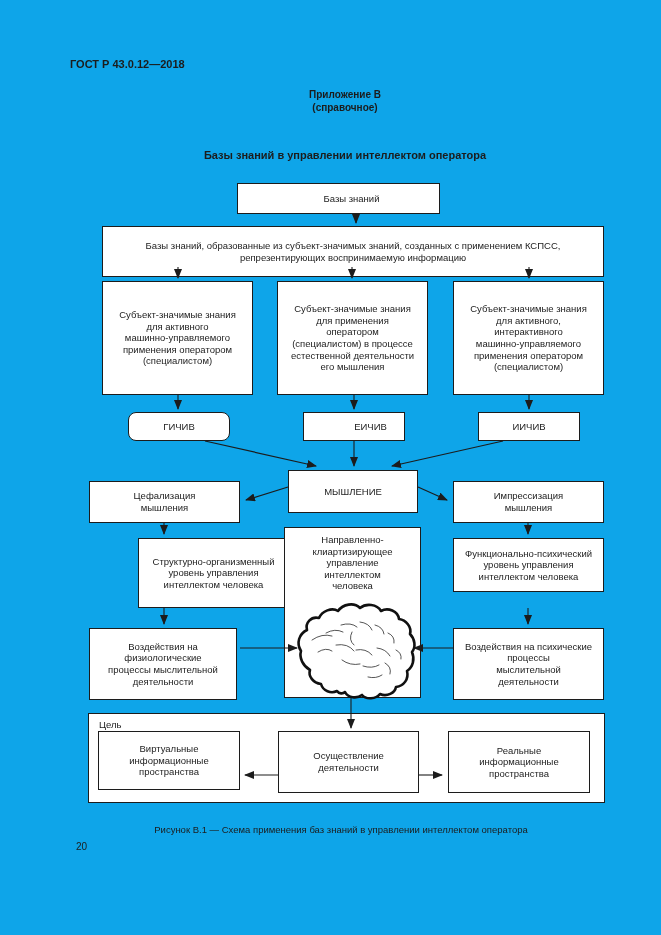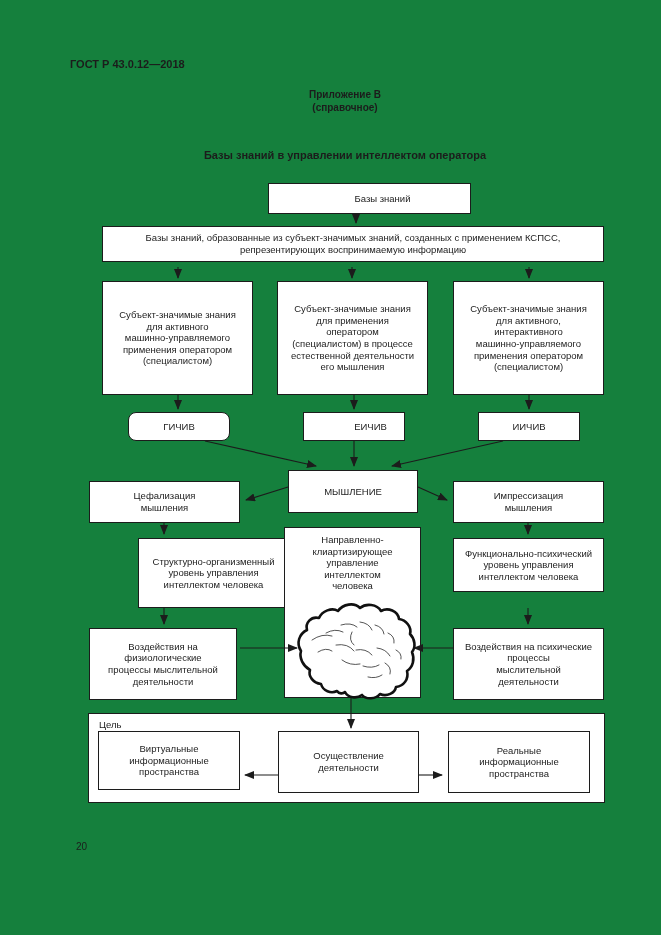--- a/index.html
+++ b/index.html
@@ -1,17 +1,17 @@
 <!DOCTYPE html>
 <html><head>
 <meta charset="utf-8">
 <style>
   html,body{margin:0;padding:0;background:#e8e8e8;}
   .page{
-    position:relative;width:661px;height:935px;background:#15803d;
+    position:relative;width:661px;height:935px;background:#0ea5e9;
     font-family:"Liberation Sans",sans-serif;color:#1c1c1c;overflow:hidden;
     margin:0 auto;
   }
   .doc-number{position:absolute;left:70px;top:58px;font-size:11px;font-weight:bold;}
   .annex-block{position:absolute;left:85px;top:88px;width:520px;text-align:center;
     font-size:10px;font-weight:bold;line-height:13px;}
   .doc-title{position:absolute;left:85px;top:149px;width:520px;text-align:center;
     font-size:11px;font-weight:bold;}
   .node{
     position:absolute;box-sizing:border-box;border:1.4px solid #1c1c1c;background:#fff;
@@ -39,25 +39,25 @@
 
   <div class="doc-number">ГОСТ Р 43.0.12—2018</div>
 
   <div class="annex-block">
     <div>Приложение В</div>
     <div>(справочное)</div>
   </div>
 
   <div class="doc-title">Базы знаний в управлении интеллектом оператора</div>
 
-  <div class="node" style="left:268px;top:183px;width:203px;height:31px;padding-left:26px;">
+  <div class="node" style="left:237px;top:183px;width:203px;height:31px;padding-left:26px;">
     <span class="lbl">Базы знаний</span>
   </div>
 
-  <div class="node" style="left:102px;top:226px;width:502px;height:36px;">
+  <div class="node" style="left:102px;top:226px;width:502px;height:51px;">
     <span class="lbl">Базы знаний, образованные из субъект-значимых знаний, созданных с применением КСПСС,
 репрезентирующих воспринимаемую информацию</span>
   </div>
 
   <div class="node" style="left:102px;top:281px;width:151px;height:114px;">
     <span class="lbl">Субъект-значимые знания
 для активного
 машинно-управляемого
 применения оператором
 (специалистом)</span>
@@ -232,15 +232,16 @@
       <path class="brain-squiggle" d="M356,650 q10,-2 16,5"></path>
       <path class="brain-squiggle" d="M377,648 q9,1 13,8"></path>
       <path class="brain-squiggle" d="M342,660 q8,6 18,4"></path>
       <path class="brain-squiggle" d="M363,666 q9,3 16,-1"></path>
       <path class="brain-squiggle" d="M385,663 q7,4 5,11"></path>
       <path class="brain-squiggle" d="M368,677 q8,2 14,-2"></path>
       <path class="brain-squiggle" d="M396,650 q6,3 5,9"></path>
     </g>
   </svg>
 
+  <div class="caption">Рисунок В.1 — Схема применения баз знаний в управлении интеллектом оператора</div>
   <div class="page-number">20</div>
 
 </div>
 
 </body></html>

